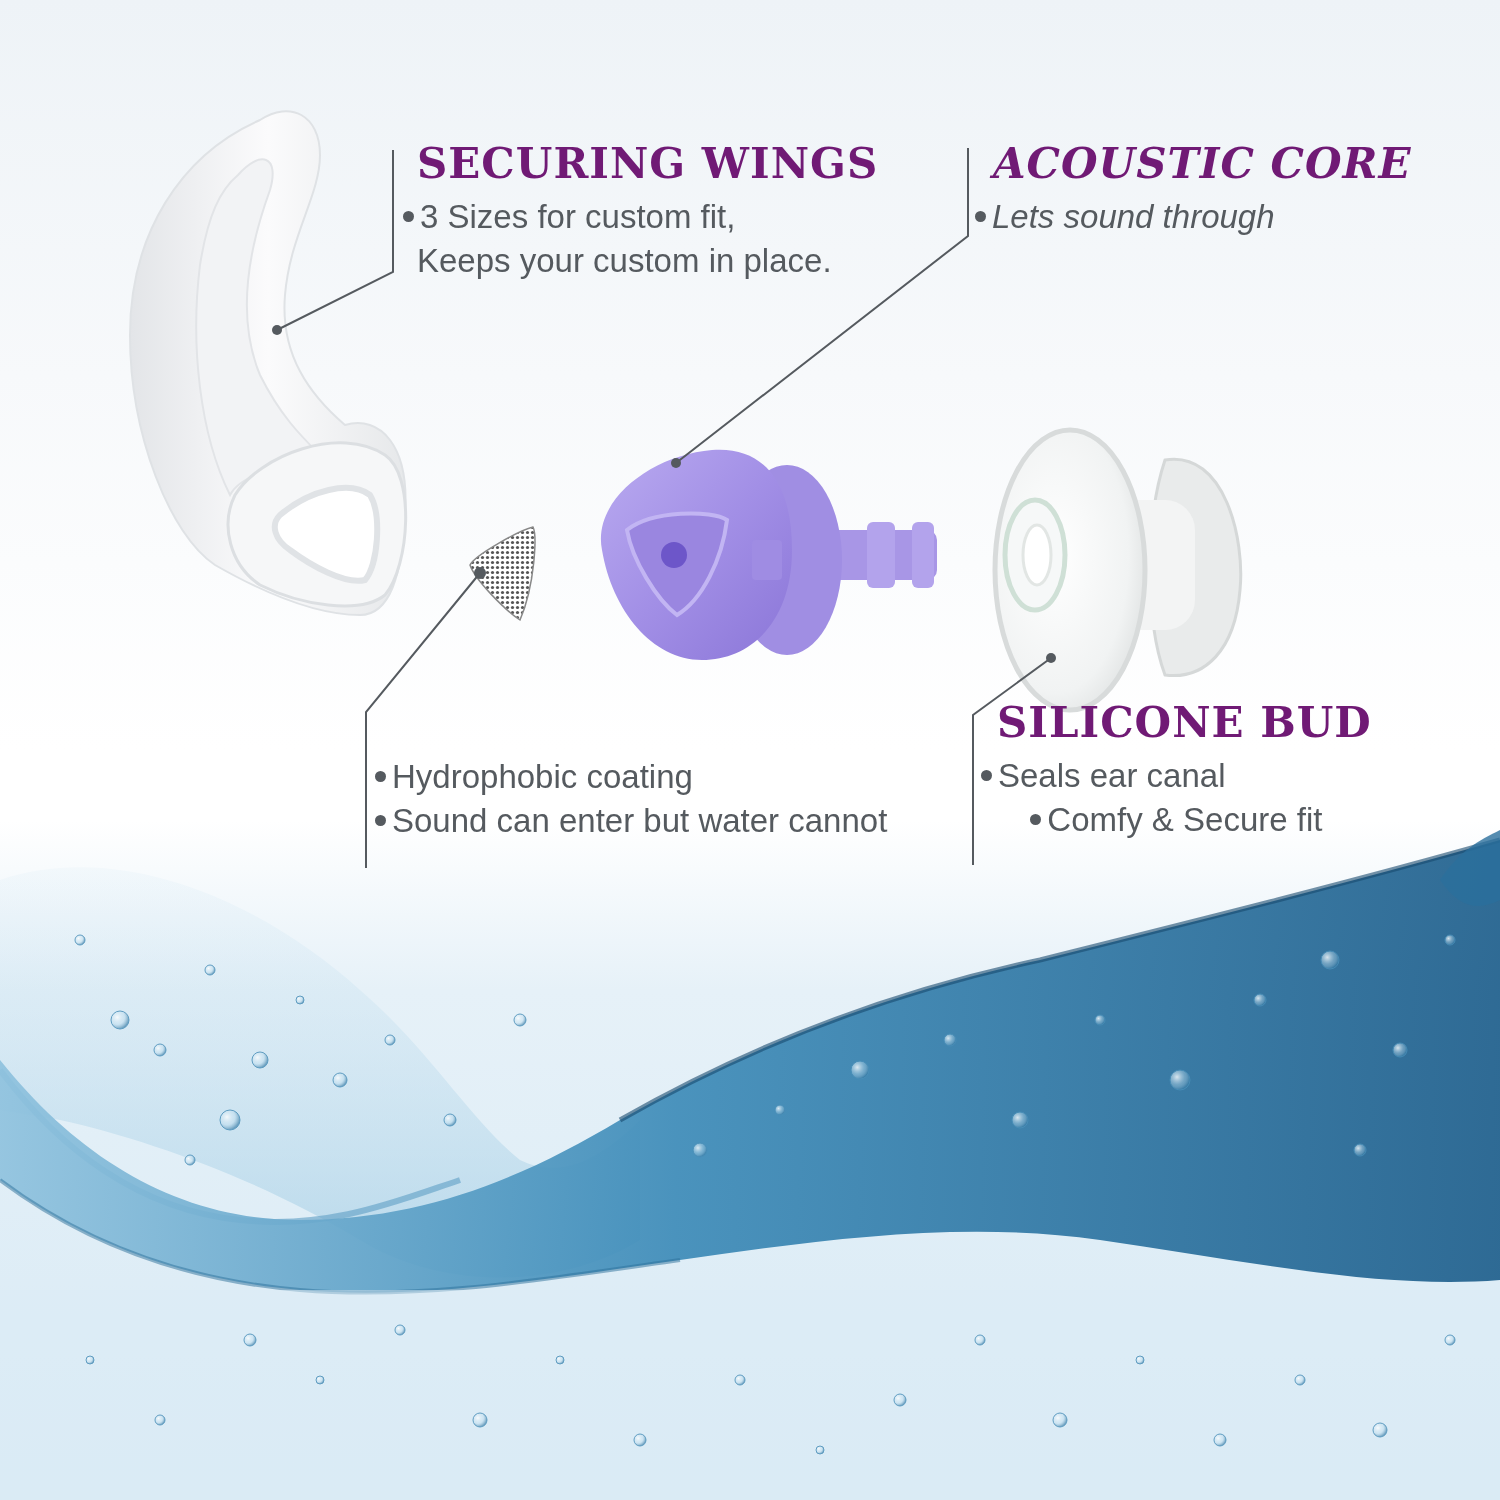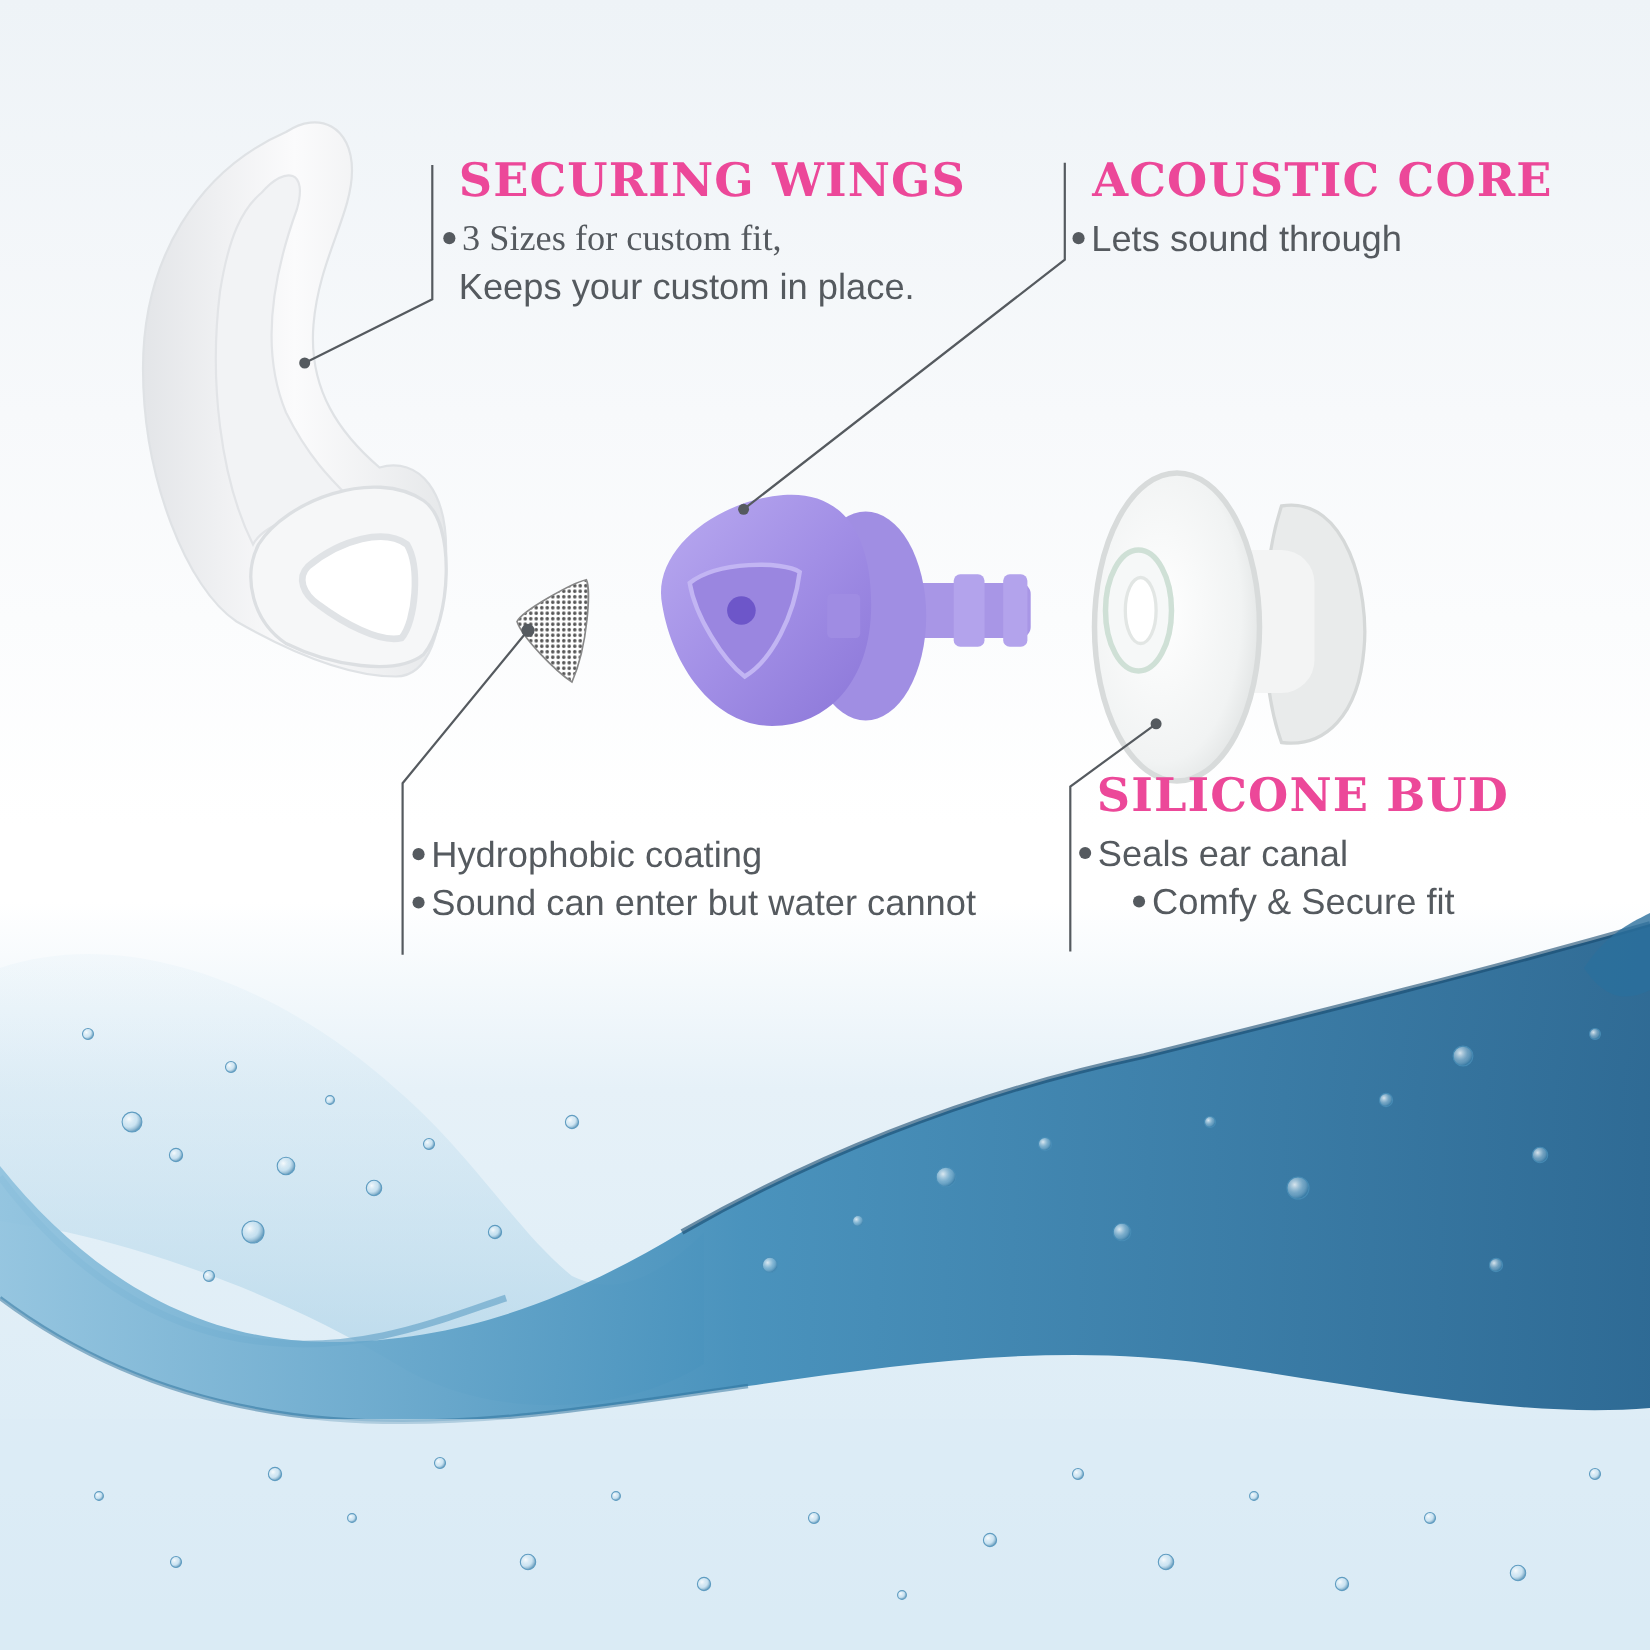--- a/index.html
+++ b/index.html
@@ -14,39 +14,39 @@
   .water { position: absolute; left: 0; top: 820px; width: 1500px; height: 680px; }
 
   
   .leaders { position: absolute; left: 0; top: 0; width: 1500px; height: 1500px; pointer-events: none; }
 
   
   .callout { position: absolute; }
   .callout .title {
     font-family: "DejaVu Serif", "Liberation Serif", serif;
     font-weight: bold;
-    color: #ec4899;
+    color: #701a75;
     font-size: 42px;
     letter-spacing: 1px;
     line-height: 1;
     white-space: nowrap;
   }
   .callout .bullets { margin-top: 10px; }
   .callout .bullet {
     font-family: "Liberation Sans", "DejaVu Sans", sans-serif;
     color: #555a5f;
     font-size: 33px;
     line-height: 44px;
     white-space: nowrap;
   }
   .callout .bullet .dot { display: inline-block; width: 11px; height: 11px; border-radius: 50%; background: #555a5f; margin-right: 6px; vertical-align: middle; position: relative; top: -3px; }
   .callout .bullet.cont { padding-left: 0; }
 
   #c-wings { left: 417px; top: 143px; }
-  #c-core  { left: 993px; top: 143px; }
+  #c-core  { left: 993px; top: 143px; font-style: italic; }
   #c-mesh  { left: 393px; top: 745px; }
   #c-bud   { left: 997px; top: 702px; }
 
   
   .product { position: absolute; }
 </style>
 </head>
 <body>
 
 <div class="stage">
@@ -208,21 +208,21 @@
       <circle cx="277" cy="330" r="5"></circle>
       <circle cx="676" cy="463" r="5"></circle>
       <circle cx="480" cy="573" r="6"></circle>
       <circle cx="1051" cy="658" r="5"></circle>
     </g>
   </svg>
 
   <div class="callout" id="c-wings">
     <div class="title">SECURING WINGS</div>
     <div class="bullets">
-      <div class="bullet" style="margin-left:-14px;font-family:Liberation Serif, serif;"><span class="dot"></span><span>3 Sizes for custom fit,</span></div>
+      <div class="bullet" style="margin-left:-14px;"><span class="dot"></span><span>3 Sizes for custom fit,</span></div>
       <div class="bullet cont">Keeps your custom in place.</div>
     </div>
   </div>
 
   <div class="callout" id="c-core">
     <div class="title">ACOUSTIC CORE</div>
     <div class="bullets">
       <div class="bullet" style="margin-left:-18px;"><span class="dot"></span><span>Lets sound through</span></div>
     </div>
   </div>

